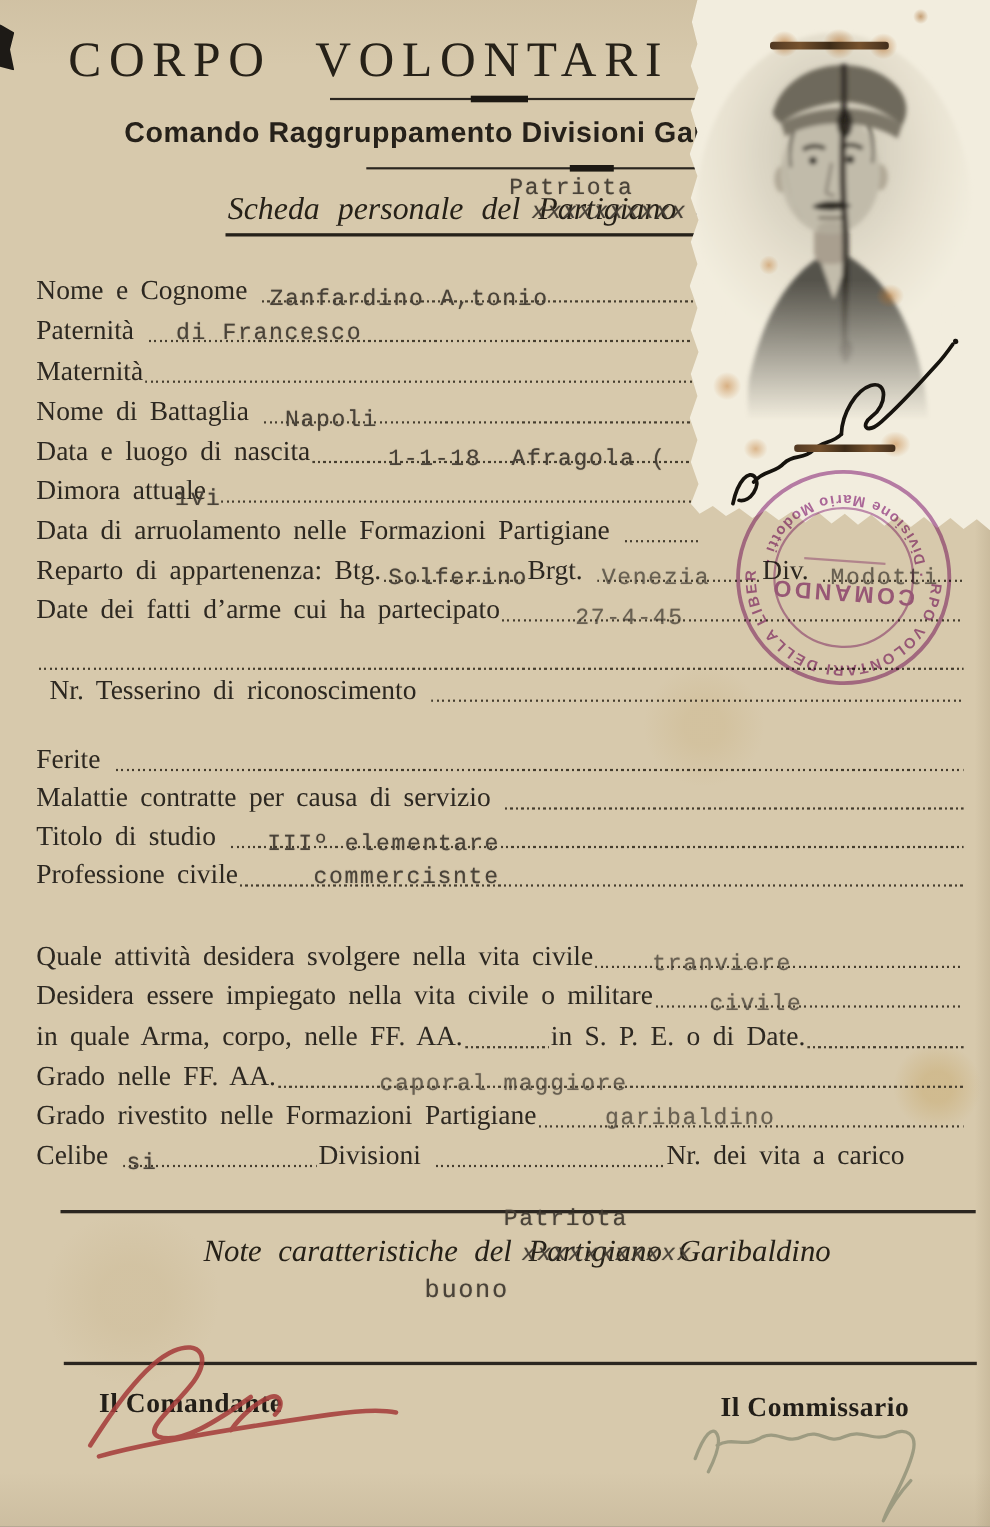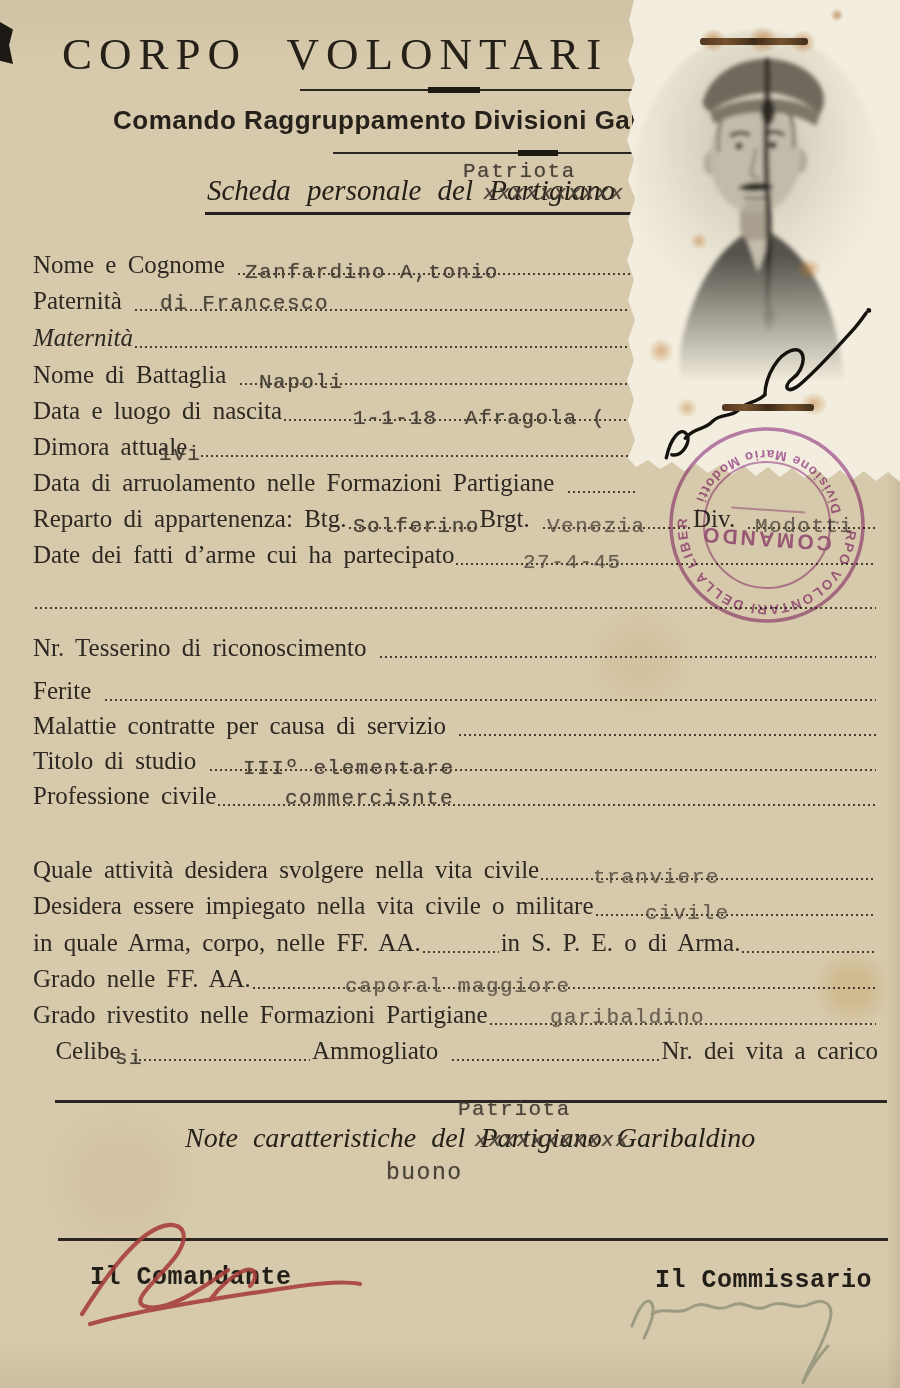--- a/index.html
+++ b/index.html
@@ -23,34 +23,34 @@
   .cmd-title{position:absolute;left:113px;top:105px;font-family:"Liberation Sans",sans-serif;
     font-weight:bold;font-size:26px;letter-spacing:.5px;white-space:nowrap;color:#26211a;}
   .sheet-title{position:absolute;left:207px;top:174px;font-style:italic;font-size:29px;
     word-spacing:9px;white-space:nowrap;color:#262118;}
   .sheet-underline{position:absolute;left:205px;top:212px;width:437px;height:2.5px;background:#26211a;}
   
   .tw{font-family:"Liberation Mono",monospace;font-size:21px;letter-spacing:1.5px;
     color:rgba(68,61,52,.93);text-shadow:0 0 1px rgba(68,61,52,.55);white-space:nowrap;}
   .faded{opacity:.78;}
   
-  .row{position:absolute;left:33px;display:flex;align-items:flex-end;height:34px;justify-content:flex-end;}
+  .row{position:absolute;left:33px;display:flex;align-items:flex-end;height:34px;}
   .short{right:268px;} .long{right:22px;}
   .lbl{font-size:25px;line-height:1.1;word-spacing:5px;white-space:pre;color:#2d2821;}
   .dots{flex:1 1 auto;position:relative;height:10px;min-width:10px;}
   .dots::after{content:"";position:absolute;left:2px;right:2px;bottom:3px;height:2px;
     background:repeating-linear-gradient(90deg,#453d2e 0 2px,rgba(0,0,0,0) 2px 5px);}
   .dots.fixed{flex:0 0 auto;}
   .tv{position:absolute;bottom:-6px;} .tv.mid{bottom:-1px;} .tv.down{bottom:-14px;}
   
   .notes-line{position:absolute;left:185px;top:1122px;font-style:italic;font-size:28px;
     word-spacing:8px;white-space:nowrap;color:#262118;}
   .strkw{position:relative;display:inline-block;}
   .xover{position:absolute;left:-6px;bottom:2px;}
-  .sig-label{position:absolute;font-family:Liberation Mono, monospace;font-weight:bold;
+  .sig-label{position:absolute;font-family:Liberation Serif, serif;font-weight:bold;
     font-size:25px;letter-spacing:.5px;color:#221e18;white-space:nowrap;}
   
   .photo{position:absolute;left:626px;top:0;width:274px;height:490px;background:#f2edde;
     filter:drop-shadow(0 3px 3px rgba(70,50,25,.4));
     clip-path:polygon(8px 0,274px 0,274px 482px,262px 472px,250px 481px,238px 471px,226px 480px,
       214px 470px,202px 479px,190px 469px,178px 478px,166px 468px,154px 477px,142px 467px,
       130px 476px,118px 466px,106px 475px,94px 465px,82px 473px,70px 464px,58px 471px,
       46px 462px,34px 469px,22px 460px,10px 467px,2px 458px,9px 440px,2px 420px,8px 400px,
       1px 380px,8px 360px,2px 340px,9px 320px,2px 300px,8px 280px,1px 260px,8px 240px,
       2px 220px,9px 200px,2px 180px,8px 160px,1px 140px,8px 120px,2px 100px,9px 80px,
@@ -84,21 +84,21 @@
   <div class="row short" style="top:244px;">
     <span class="lbl">Nome e Cognome </span>
     <span class="dots"></span>
     <span class="tv tw" style="left:212px;">Zanfardino A,tonio</span>
   </div>
   <div class="row short" style="top:280px;">
     <span class="lbl">Paternità </span>
     <span class="dots"></span>
     <span class="tv tw mid" style="left:127px;">di Francesco</span>
   </div>
-  <div class="row short" style="top:317px;font-style:italic;">
+  <div class="row short" style="top:317px;">
     <span class="lbl">Maternità</span>
     <span class="dots"></span>
   </div>
   <div class="row short" style="top:354px;">
     <span class="lbl">Nome di Battaglia </span>
     <span class="dots"></span>
     <span class="tv tw" style="left:226px;">Napoli</span>
   </div>
   <div class="row short" style="top:390px;">
     <span class="lbl">Data e luogo di nascita</span>
@@ -127,21 +127,21 @@
     <span class="tv tw faded" style="left:722px;">Modotti</span>
   </div>
   <div class="row long" style="top:534px;">
     <span class="lbl">Date dei fatti d’arme cui ha partecipato</span>
     <span class="dots"></span>
     <span class="tv tw faded" style="left:490px;">27-4-45</span>
   </div>
   <div class="row long" style="top:578px;">
     <span class="dots"></span>
   </div>
-  <div class="row long" style="top:627px;">
+  <div class="row long" style="top:607px;margin-left:12px;">
     <span class="lbl">Nr. Tesserino di riconoscimento </span>
     <span class="dots"></span>
   </div>
   <div class="row long" style="top:670px;">
     <span class="lbl">Ferite </span>
     <span class="dots"></span>
   </div>
   <div class="row long" style="top:705px;">
     <span class="lbl">Malattie contratte per causa di servizio </span>
     <span class="dots"></span>
@@ -162,37 +162,37 @@
     <span class="tv tw faded" style="left:560px;">tranviere</span>
   </div>
   <div class="row long" style="top:885px;">
     <span class="lbl">Desidera essere impiegato nella vita civile o militare</span>
     <span class="dots"></span>
     <span class="tv tw faded" style="left:612px;">civile</span>
   </div>
   <div class="row long" style="top:922px;">
     <span class="lbl">in quale Arma, corpo, nelle FF. AA.</span>
     <span class="dots fixed" style="width:80px;"></span>
-    <span class="lbl">in S. P. E. o di Arma.</span>
+    <span class="lbl">in S. P. E. o di Date.</span>
     <span class="dots"></span>
   </div>
   <div class="row long" style="top:958px;">
     <span class="lbl">Grado nelle FF. AA.</span>
     <span class="dots"></span>
     <span class="tv tw faded" style="left:312px;">caporal maggiore</span>
   </div>
   <div class="row long" style="top:994px;">
     <span class="lbl">Grado rivestito nelle Formazioni Partigiane</span>
     <span class="dots"></span>
     <span class="tv tw faded mid" style="left:517px;">garibaldino</span>
   </div>
   <div class="row long" style="top:1030px;">
     <span class="lbl">Celibe </span>
     <span class="dots fixed" style="width:180px;"></span>
-    <span class="lbl">Ammogliato </span>
+    <span class="lbl">Divisioni </span>
     <span class="dots fixed" style="width:212px;"></span>
     <span class="lbl">Nr. dei vita a carico</span>
     <span class="tv tw" style="left:82px;">si</span>
   </div>
 
   <div class="rule" style="left:55px;top:1100px;width:832px;height:3px;"></div>
   <div class="tw" style="position:absolute;left:458px;top:1098px;">Patriota</div>
   <div class="notes-line"><span>Note caratteristiche del</span><span> </span><span class="strkw"><span>Partigiano</span><span class="tw xover">xxxxxxxxxxx</span></span><span> </span><span>Garibaldino</span></div>
   <div class="tw" style="position:absolute;left:386px;top:1160px;font-size:23px;">buono</div>
 

